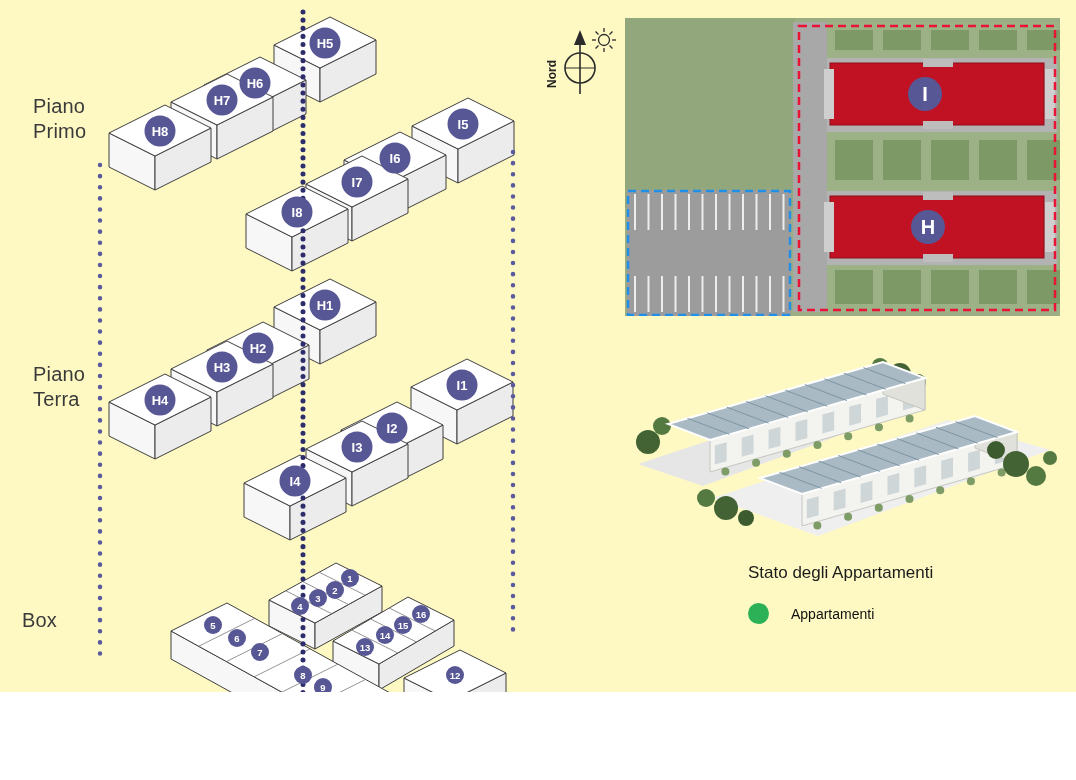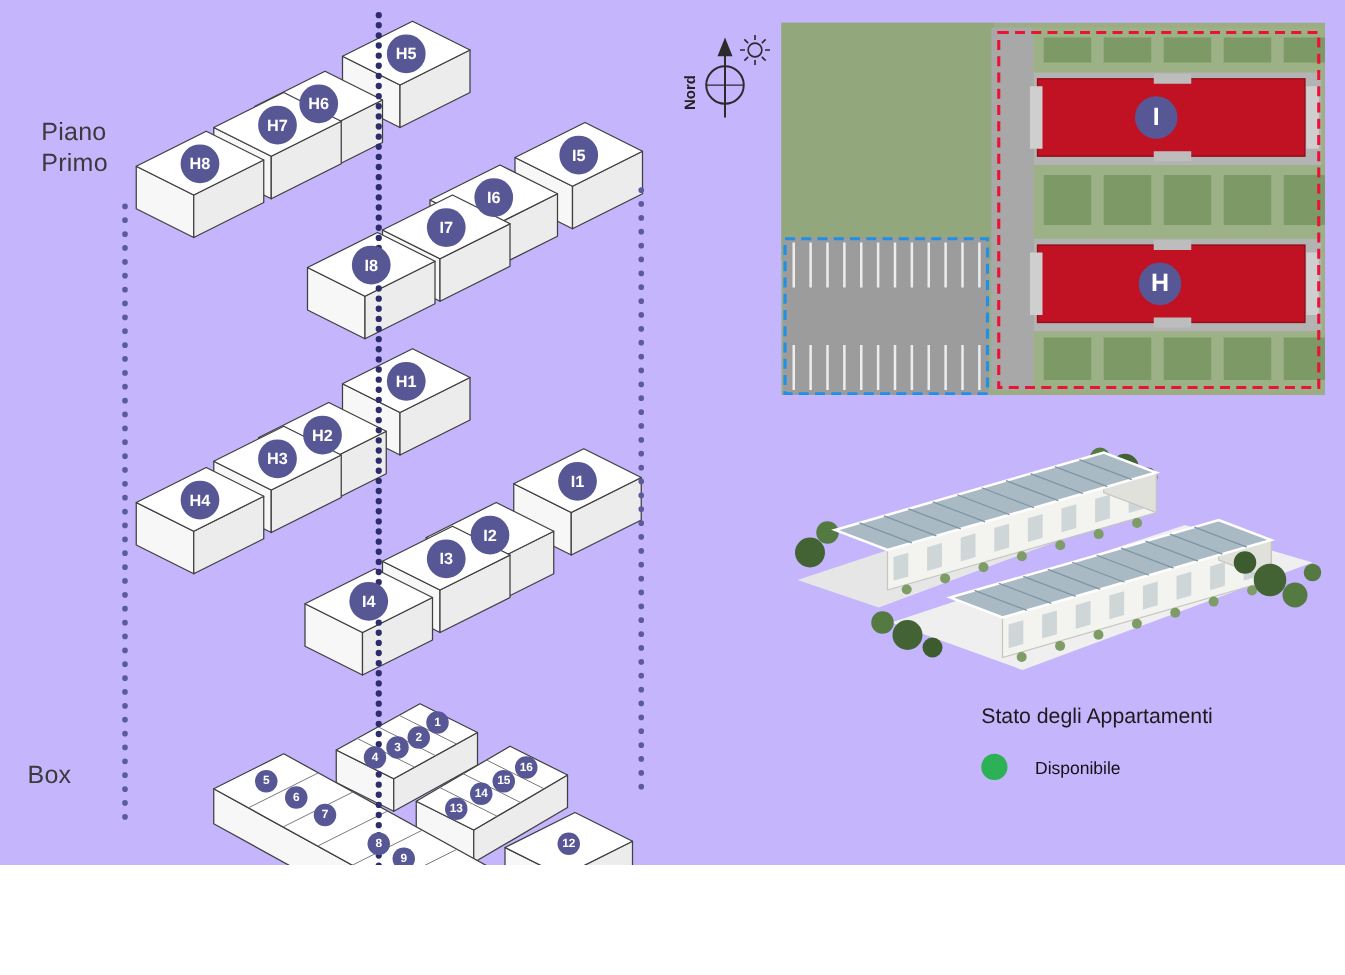--- a/index.html
+++ b/index.html
@@ -1,26 +1,26 @@
 <!DOCTYPE html>
 <html><head>
 <meta charset="utf-8">
 <style>
   *{margin:0;padding:0;box-sizing:border-box}
   html,body{background:#fff}
   body{font-family:"Liberation Sans",sans-serif;color:#222}
-  .canvas{position:relative;width:1076px;height:692px;background:#c4b5fd;overflow:hidden}
+  .canvas{position:relative;width:1076px;height:692px;background:#fef9c3;overflow:hidden}
   svg{display:block}
   svg text{font-family:"Liberation Sans",sans-serif}
   .floor-label{position:absolute;font-size:20px;color:#3a3a3a;width:72px;line-height:1.25;letter-spacing:.2px}
   #iso-svg{position:absolute;left:0;top:0}
   #compass-svg{position:absolute;left:540px;top:14px}
   #siteplan-svg{position:absolute;left:625px;top:18px}
   #render3d-svg{position:absolute;left:618px;top:346px}
-  .legend{position:absolute;left:785px;top:563px}
+  .legend{position:absolute;left:748px;top:563px}
   .legend-title{font-size:17px;font-weight:500;color:#1b1b1b;margin-bottom:20px}
   .legend-item{display:flex;align-items:center;margin-bottom:14px}
   .legend-item .dot{width:21px;height:21px;border-radius:50%;margin-right:22px;flex:none}
   .legend-item .lbl{font-size:14px;color:#101010}
 </style>
 </head>
 <body>
 
 <div class="canvas">
 
@@ -230,20 +230,21 @@
           <text x="403" y="625" fill="#fff" font-size="9.5" font-weight="600" text-anchor="middle" dominant-baseline="central">15</text>
         </g>
         <g cursor="pointer">
           <circle cx="421" cy="614" r="9" fill="#585795"></circle>
           <text x="421" y="614" fill="#fff" font-size="9.5" font-weight="600" text-anchor="middle" dominant-baseline="central">16</text>
         </g>
       </g>
     </svg>
 
   <div class="floor-label" style="left:33px;top:94px">Piano Primo</div>
+  <div class="floor-label" style="left:33px;top:362px">Piano Terra</div>
   <div class="floor-label" style="left:22px;top:608px">Box</div>
 
   <svg id="compass-svg" width="86" height="88">
     <g>
       <circle cx="40" cy="54" r="15" fill="none" stroke="#2b2b2b" stroke-width="1.6"></circle>
       <line x1="40" y1="80" x2="40" y2="28" stroke="#2b2b2b" stroke-width="1.6"></line>
       <line x1="25" y1="54" x2="55" y2="54" stroke="#2b2b2b" stroke-width="1"></line>
       <polygon points="40,16 34,31 46,31" fill="#2b2b2b"></polygon>
       <g stroke="#2b2b2b" stroke-width="1.3" fill="none">
         <circle cx="64" cy="26" r="5.5"></circle>
@@ -399,17 +400,17 @@
       <circle cx="398" cy="118" r="13" fill="#436335"></circle>
       <circle cx="418" cy="130" r="10" fill="#547a42"></circle>
       <circle cx="378" cy="104" r="9" fill="#3c5c30"></circle>
       <circle cx="432" cy="112" r="7" fill="#547a42"></circle>
     </svg>
 
   <div class="legend">
     <div class="legend-title">Stato degli Appartamenti</div>
     <div class="legend-item">
       <span class="dot" style="background: rgb(45, 177, 87);"></span>
-      <span class="lbl">Disponibile</span>
+      <span class="lbl">Appartamenti</span>
     </div>
   </div>
 
 </div>
 
 </body></html>

